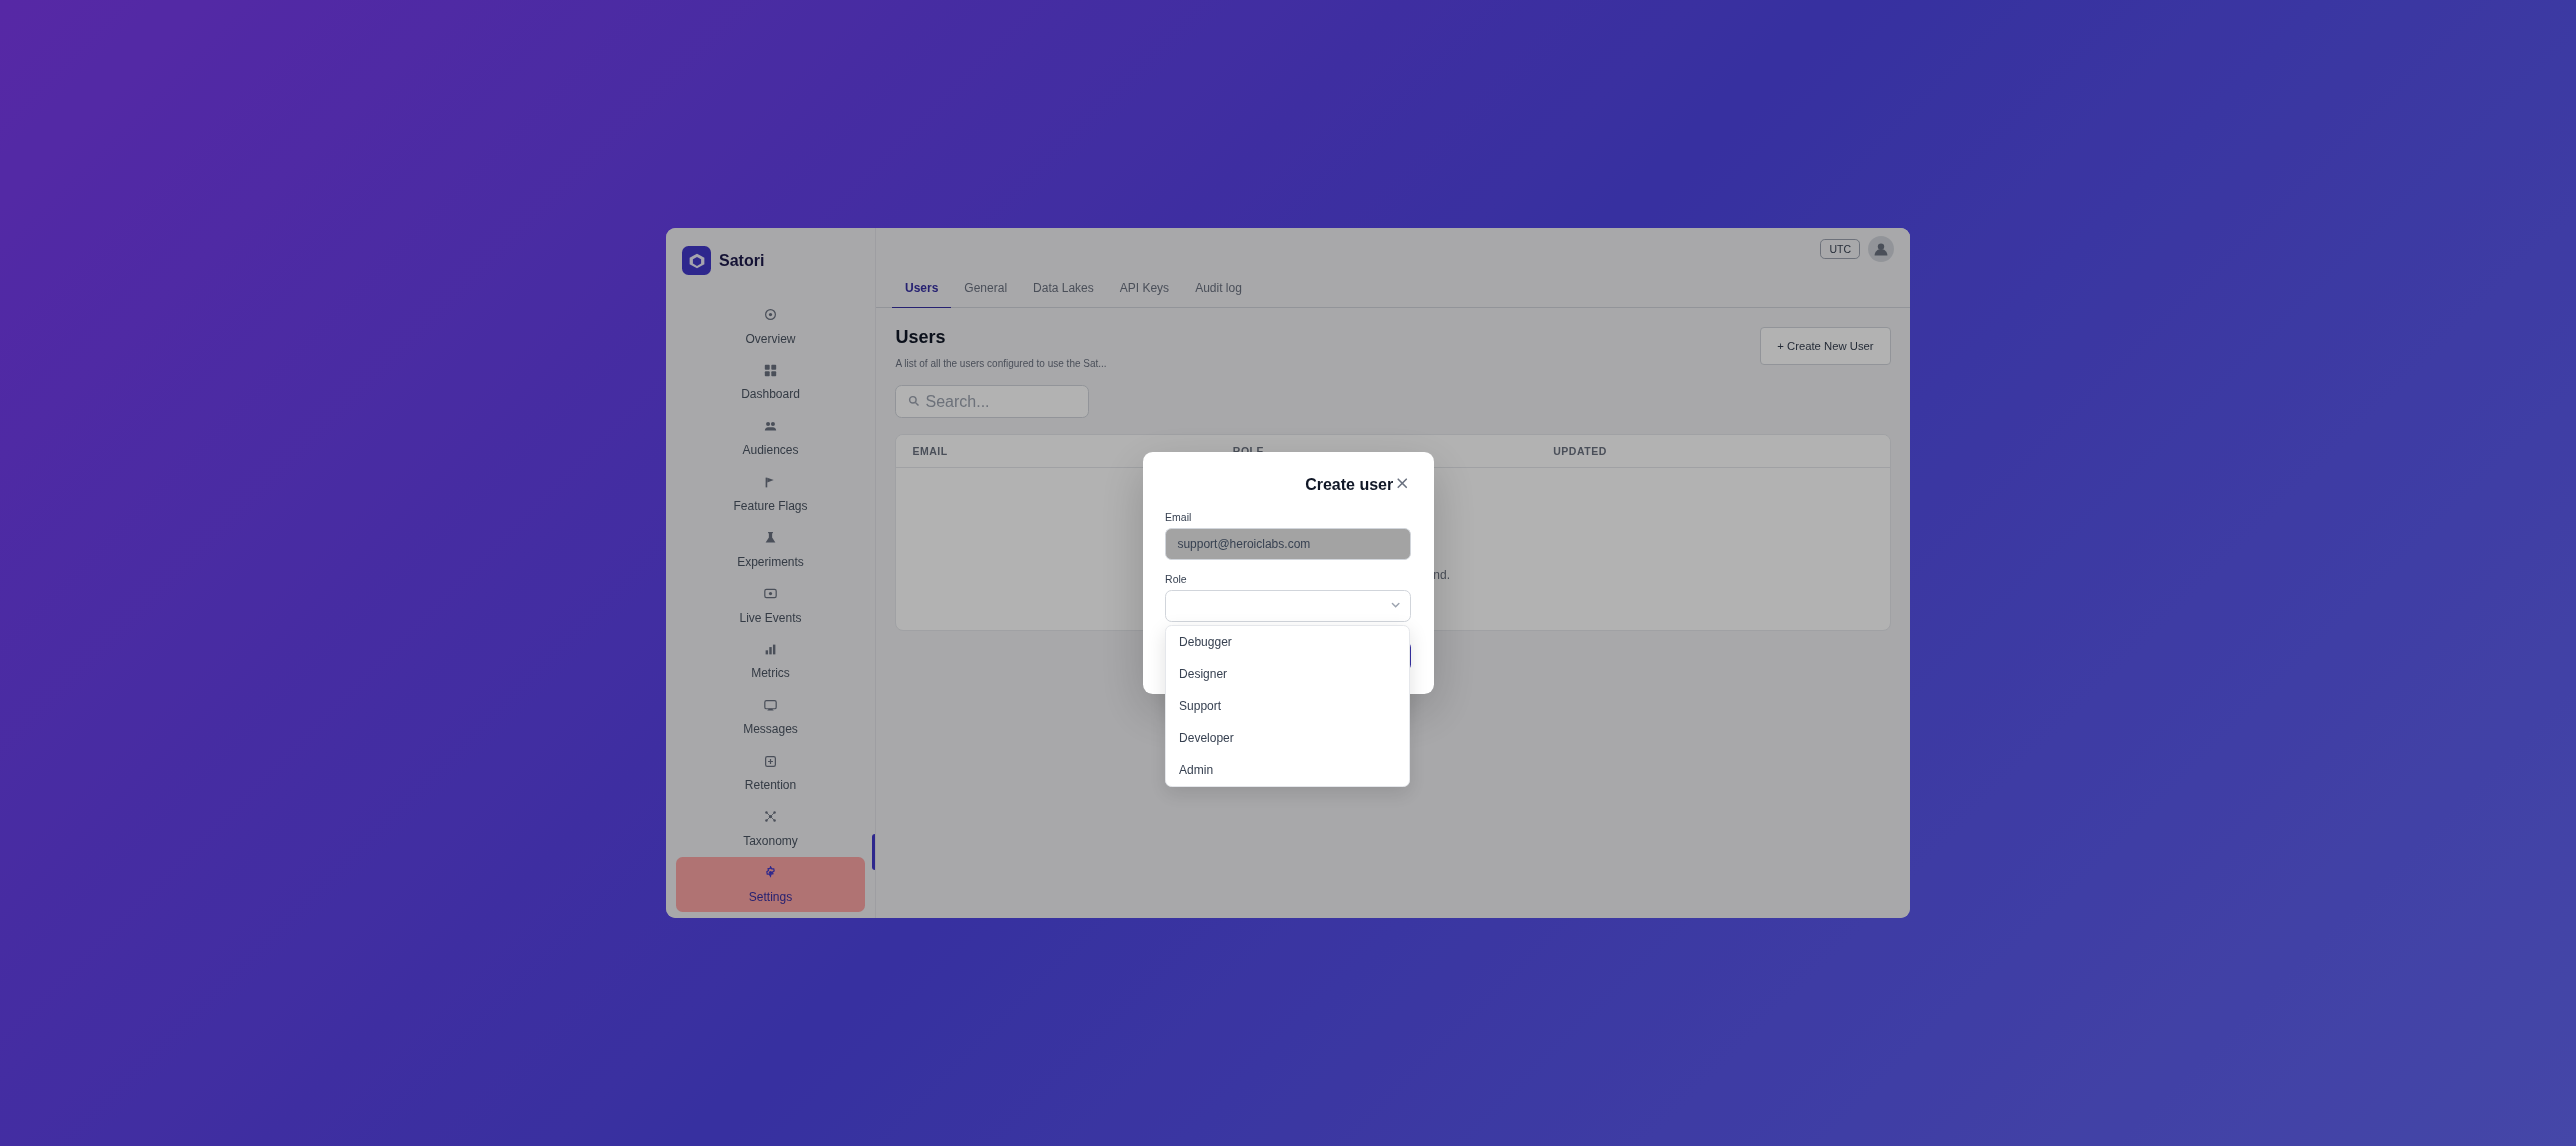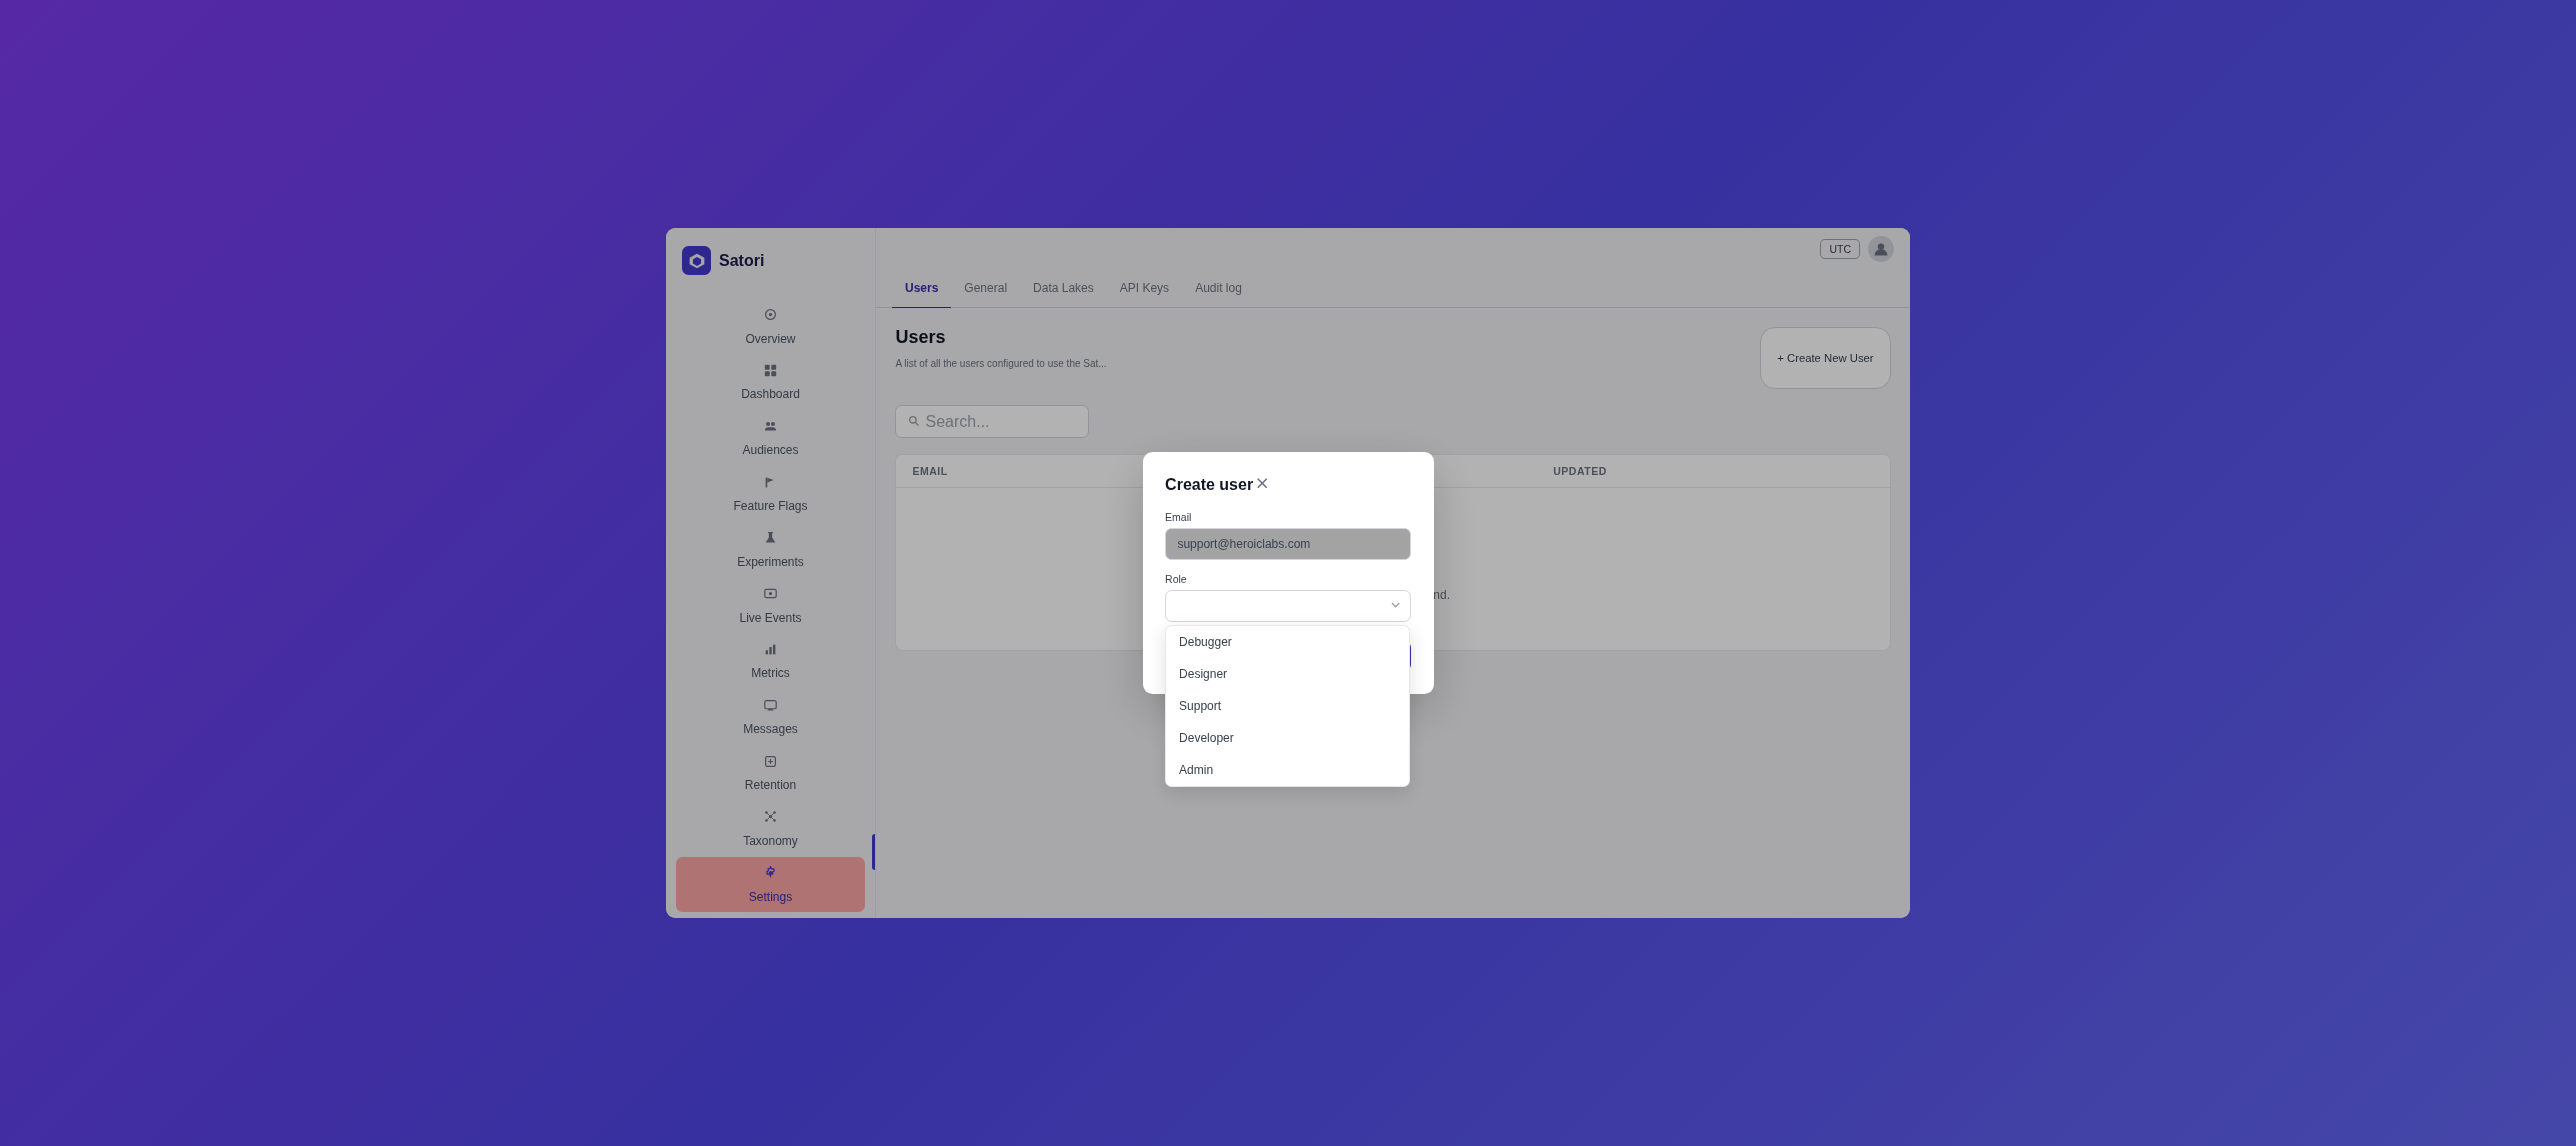--- a/index.html
+++ b/index.html
@@ -184,22 +184,22 @@
       margin-bottom: 3.2px;
     }
     .page-subtitle {
       font-size: 10px;
       color: #6b7280;
       margin-top: 10px;
     }
     .create-btn {
       background: white;
       border: 0.8px solid #d1d5db;
-      border-radius: 15px;
-      padding: 24px 16px;
+      border-radius: 4px;
+      padding: 12px 16px;
       font-size: 11.3px;
       font-weight: 500;
       color: #374151;
       cursor: pointer;
       display: flex;
       align-items: center;
       gap: 4.8px;
     }
     
     .search-row {
@@ -285,21 +285,21 @@
       border-radius: 9.7px;
       width: 291px;
       padding: 22.6px;
       position: relative;
       box-shadow: 0 16px 48px rgba(0,0,0,0.2);
       z-index: 101;
     }
     .modal-header {
       display: flex;
       align-items: center;
-      justify-content: flex-start;
+      justify-content: flex-end;
       margin-bottom: 16px;
     }
     .modal-title {
       font-size: 16px;
       font-weight: 700;
       color: #111827;
     }
     .modal-close {
       background: none;
       border: none;

